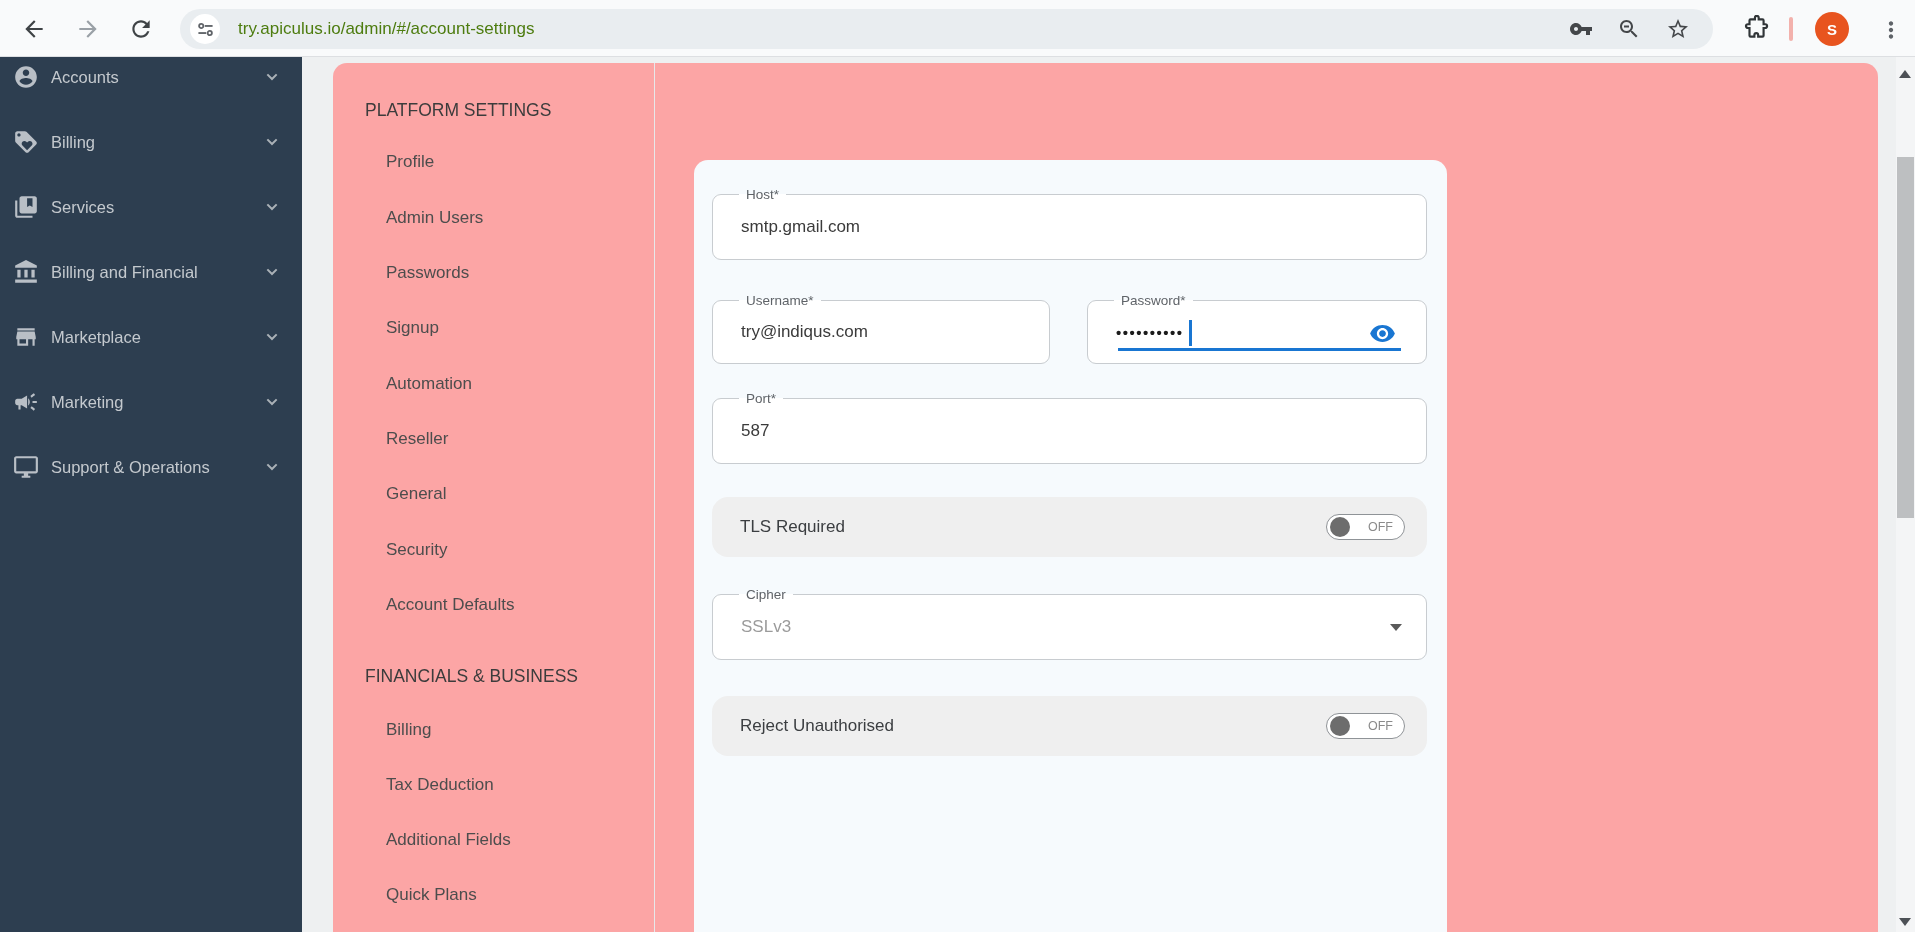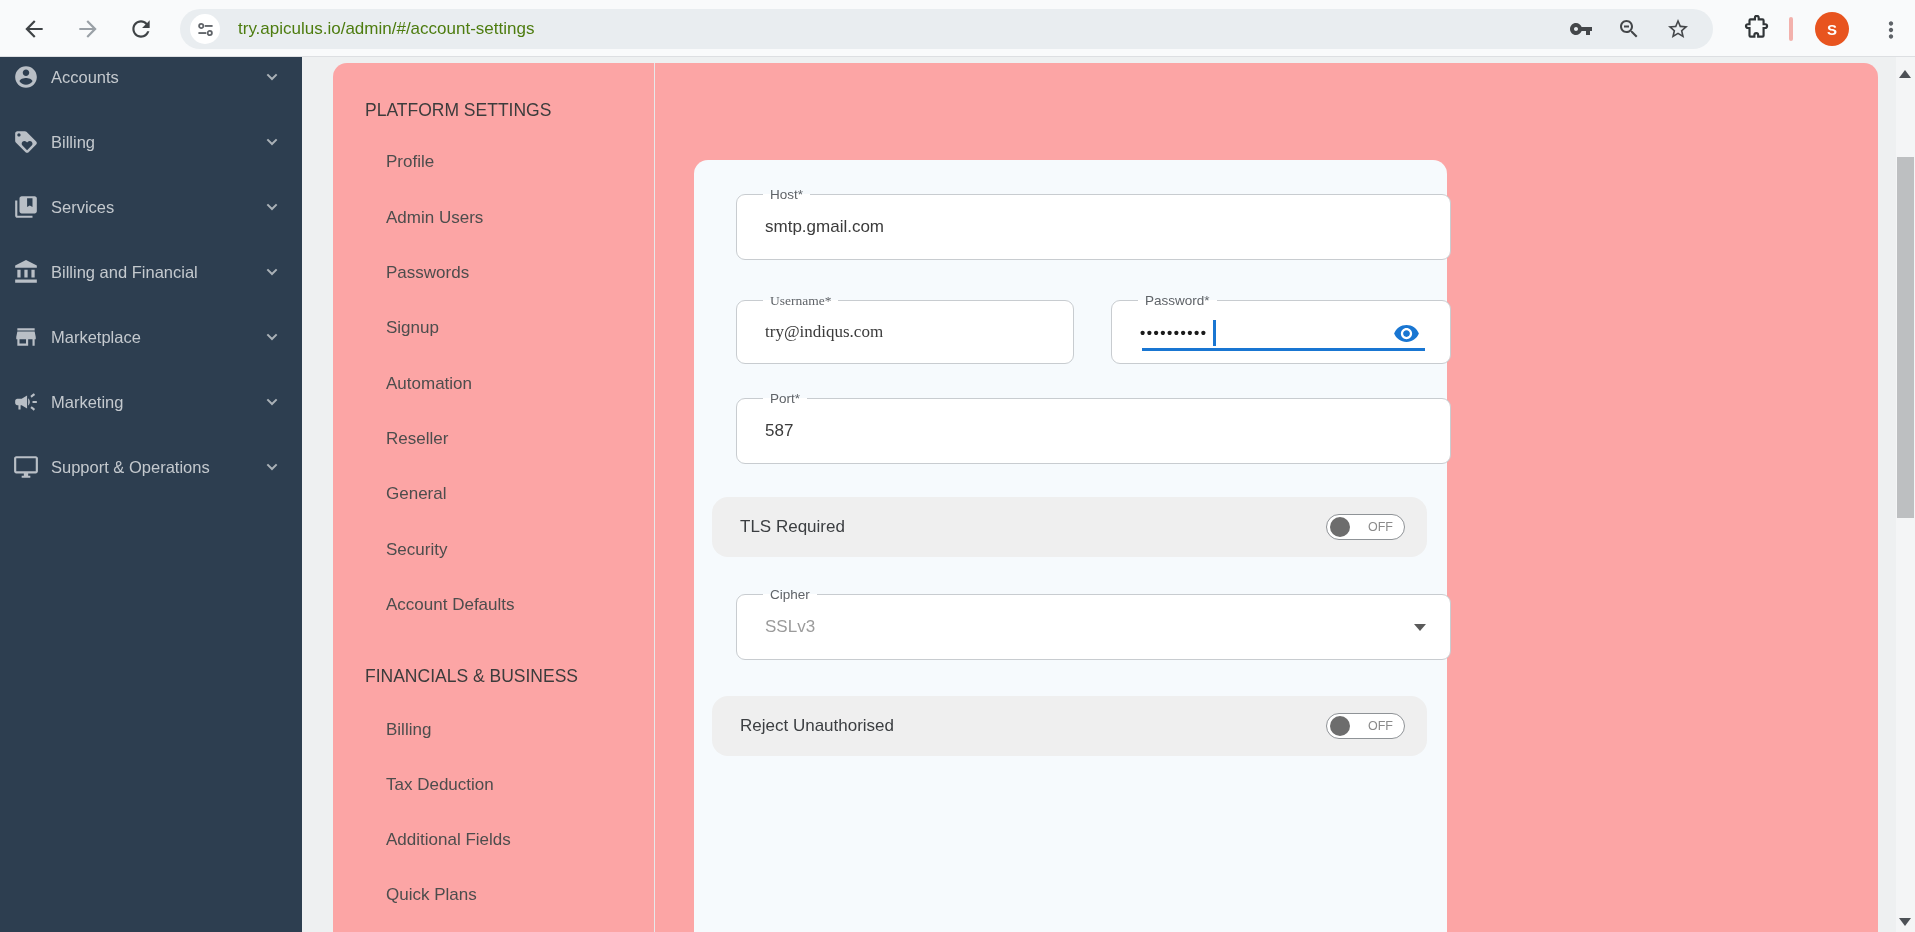--- a/index.html
+++ b/index.html
@@ -25,21 +25,21 @@
   
   .panel { position:absolute; left:333px; top:63px; width:1545px; height:869px; background:#fca5a5; border-radius:14px 14px 0 0; overflow:hidden; }
   .menu-col { position:absolute; left:0; top:0; width:322px; height:100%; border-right:1px solid #e7e8ea; }
   .menu-heading { position:absolute; left:32px; font-size:17.5px; color:#3c3c3c; }
   .menu-item { position:absolute; left:53px; font-size:17px; color:#4d4d4d; cursor:pointer; }
 
   
   .content { position:absolute; left:322px; top:0; right:0; bottom:0; }
   .page-title { position:absolute; left:39px; top:102px; font-size:20px; color:#3a3d40; }
   .card { position:absolute; left:39px; top:97px; width:753px; height:790px; background:#f6fafd; border-radius:14px; }
-  .field { position:absolute; background:#ffffff; border:1px solid #c8ccd0; border-radius:9px;margin-left:24px; }
+  .field { position:absolute; background:#ffffff; border:1px solid #c8ccd0; border-radius:9px; }
   .field-label { position:absolute; top:-10px; left:26px; padding:0 7px; font-size:13.5px; color:#5f6368;
                  background:linear-gradient(to bottom, #f6fafd 0%, #f6fafd 46%, #ffffff 46%, #ffffff 100%); line-height:19px; }
   .field-value { position:absolute; left:28px; top:0; bottom:0; display:flex; align-items:center; font-size:17px; color:#3b3b3b; }
   .toggle-row { position:absolute; left:18px; width:715px; height:60px; background:#efefef; border-radius:16px; }
   .toggle-label { position:absolute; left:28px; top:0; height:60px; display:flex; align-items:center; font-size:17px; color:#3b3e41; }
   .toggle { position:absolute; right:22px; top:17px; width:79px; height:26px; background:#ffffff; border:1px solid #8f9397; border-radius:14px; cursor:pointer; }
   .toggle-knob { position:absolute; left:3px; top:2px; width:20px; height:20px; border-radius:50%; background:#6d6d6d; }
   .toggle-state { position:absolute; right:11px; top:0; height:32px; line-height:25px; font-size:12.5px; color:#8a8a8a; }
   .select-caret { position:absolute; right:24px; top:29px; width:0; height:0; border-left:6px solid transparent; border-right:6px solid transparent; border-top:7px solid #5a5a5a; }
   .pw-underline { position:absolute; left:30px; width:283px; bottom:12px; height:3px; background:#1976d2; }
@@ -197,21 +197,21 @@
   <div class="content">
     <div class="page-title">Email</div>
 
     <div class="card">
 
       <div class="field" style="left:18px; top:34px; width:715px; height:66px;">
         <span class="field-label">Host*</span>
         <span class="field-value">smtp.gmail.com</span>
       </div>
 
-      <div class="field" style="left:18px; top:140px; width:338px; height:64px;font-family:Liberation Serif, serif;">
+      <div class="field" style="left:18px; top:140px; width:338px; height:64px;">
         <span class="field-label">Username*</span>
         <span class="field-value">try@indiqus.com</span>
       </div>
 
       <div class="field" style="left:393px; top:140px; width:340px; height:64px;">
         <span class="field-label">Password*</span>
         <span class="field-value" style="font-size:15px; letter-spacing:1.5px; color:#1b1b1b; font-weight:bold;">••••••••••</span>
         <div class="pw-underline"></div>
         <div class="pw-caret"></div>
         <svg class="pw-eye" viewBox="0 0 24 24">

